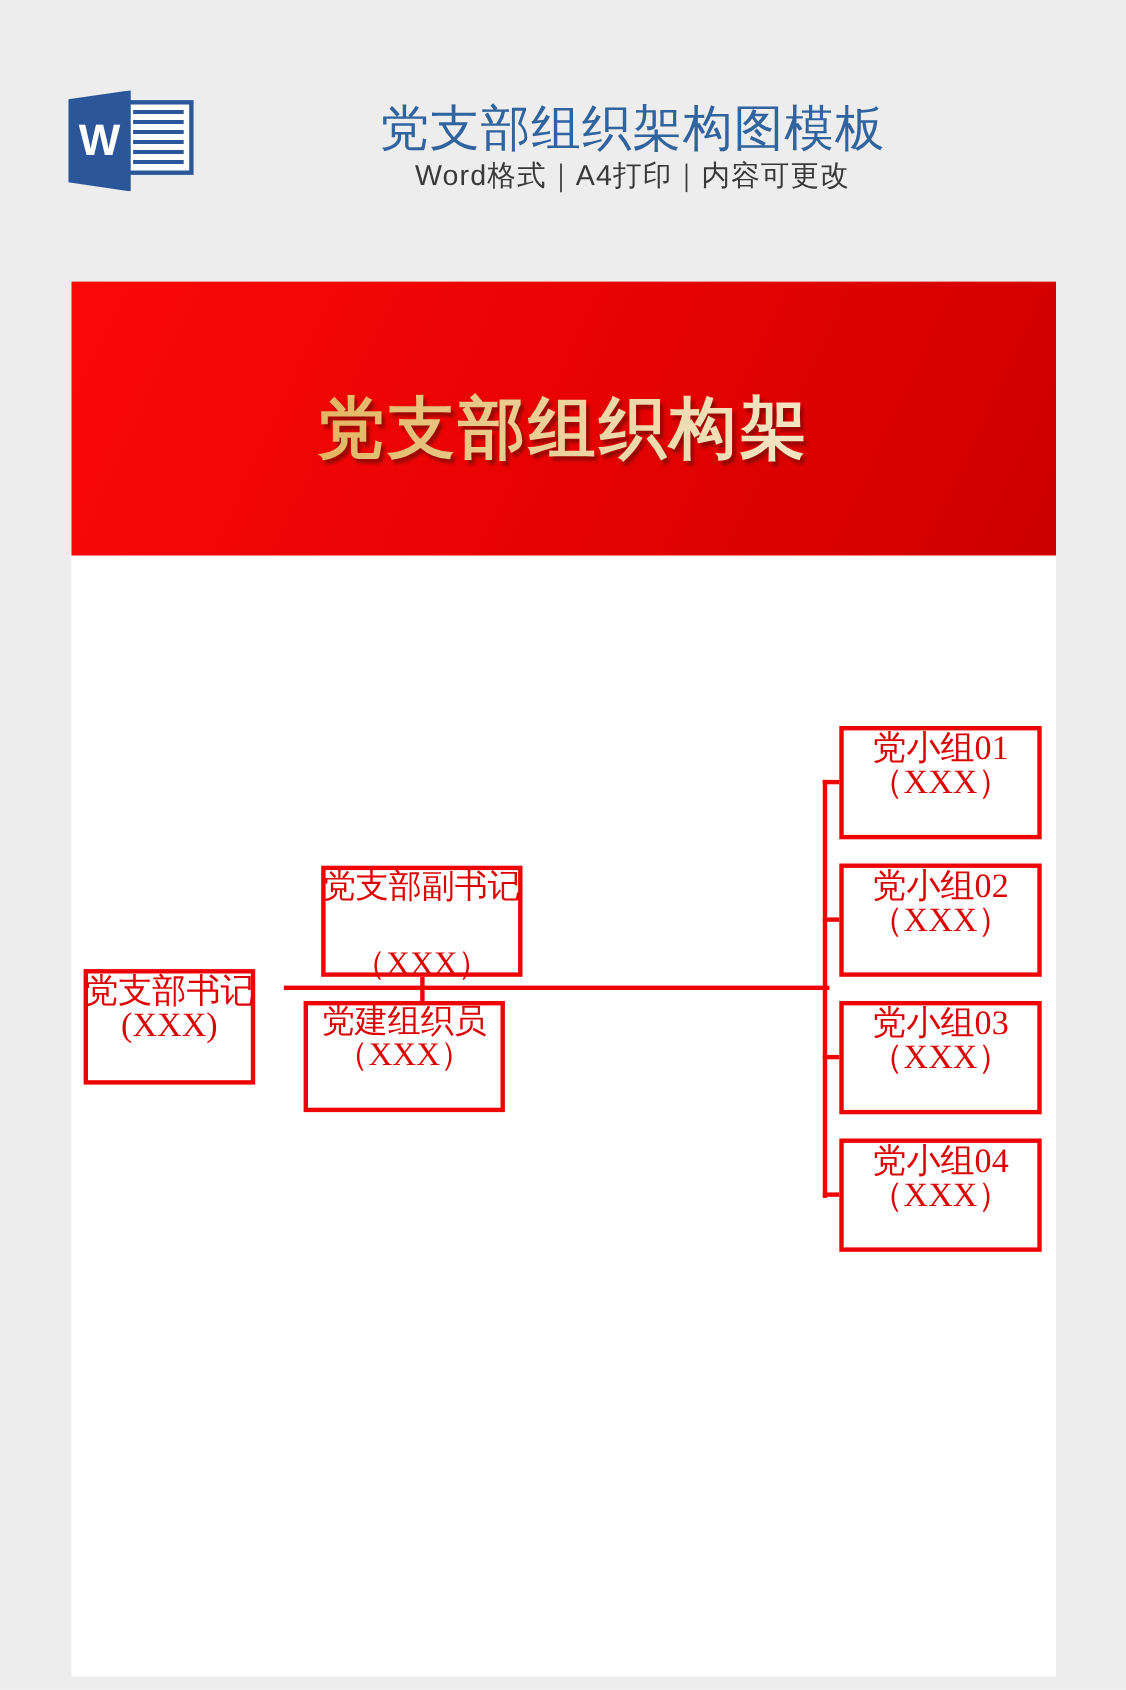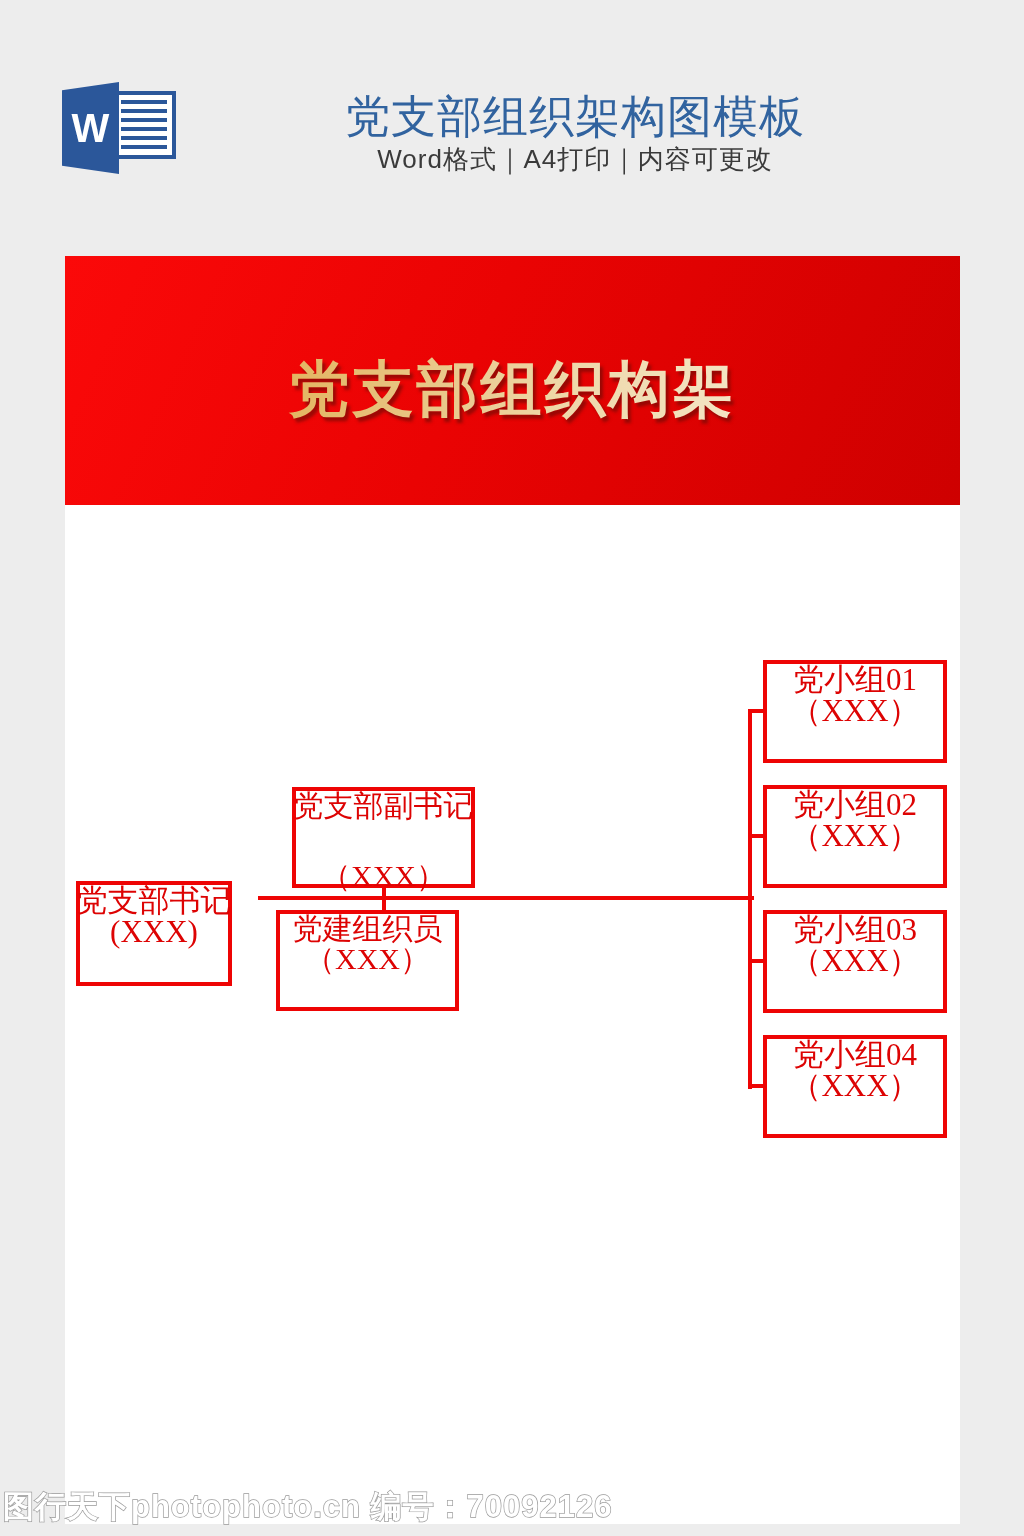--- a/index.html
+++ b/index.html
@@ -144,15 +144,14 @@
       <span>党小组03</span>
       <span>（XXX）</span>
     </div>
     <div class="obox box-grp g4">
       <span>党小组04</span>
       <span>（XXX）</span>
     </div>
 
   </div>
 
-  <div class="watermark">图行天下photophoto.cn 编号：70092126</div>
 
 </div>
 
 </body></html>

